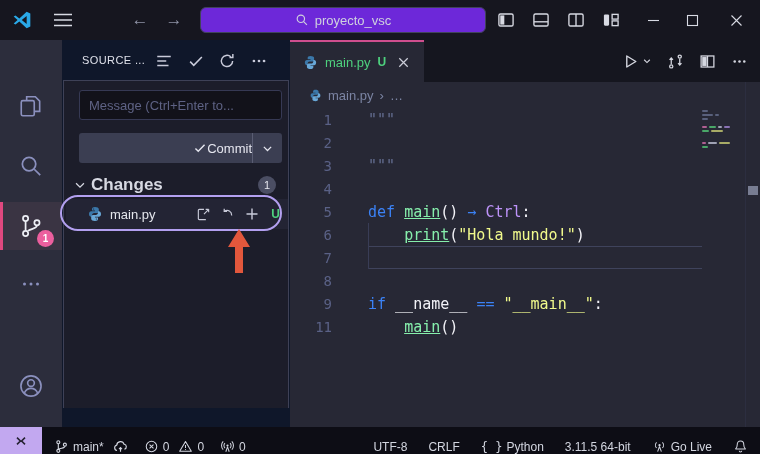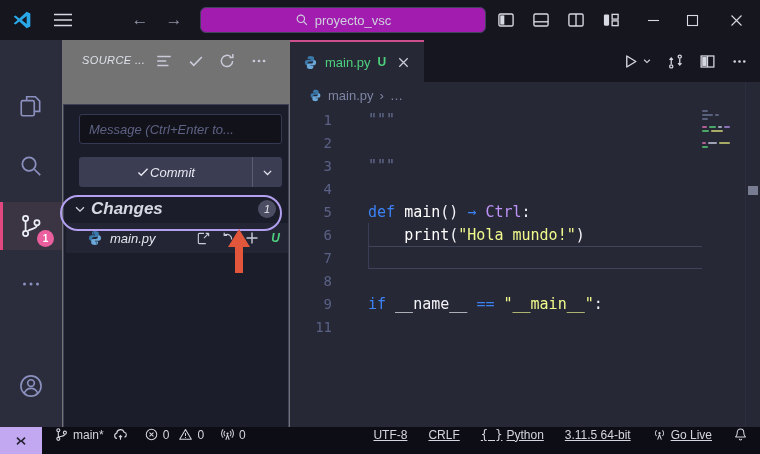--- a/index.html
+++ b/index.html
@@ -7,50 +7,50 @@
     font-family:"Liberation Sans","DejaVu Sans",sans-serif; }
   .app { position:relative; width:760px; height:454px; background:#272835; }
 
   
   .titlebar { position:absolute; left:0; top:0; width:760px; height:40px; background:#16161f; z-index:5; }
   .tb-logo { position:absolute; left:12px; top:10px; width:20px; height:20px; }
   .tb-menu { position:absolute; left:52px; top:10px; width:22px; height:20px; color:#d8dae3; }
   .tb-nav { position:absolute; top:0; height:40px; width:28px; display:flex; align-items:center; justify-content:center;
     color:#8f93a6; font-size:17px; }
   .tb-back { left:126px; } .tb-fwd { left:160px; }
-  .tb-search { position:absolute; left:200px; top:7px; width:286px; height:26px; background:#a21caf;
+  .tb-search { position:absolute; left:200px; top:7px; width:286px; height:26px; background:#6d28d9;
     border:1px solid #41435a; border-radius:6px; display:flex; align-items:center; justify-content:center;
     gap:6px; color:#cfd1de; font-size:13px; }
   .tb-layouts { position:absolute; left:497px; top:0; height:40px; display:flex; align-items:center; gap:17px; color:#d8dae3; }
   .tb-win { position:absolute; top:0; height:40px; width:32px; display:flex; align-items:center; justify-content:center; color:#d8dae3; }
   .tb-min { left:637px; } .tb-max { left:676px; } .tb-close { left:720px; }
 
   
   .activitybar { position:absolute; left:0; top:40px; width:62px; height:387px; background:#2c2d3c; z-index:4; }
   .ab-item { position:absolute; left:0; width:62px; height:48px; display:flex; align-items:center; justify-content:center;
     color:#8b90be; }
   .ab-files { top:42px; } .ab-search { top:102px; }
   .ab-scm { top:162px; color:#eceef5; background:#3a3443; }
   .ab-scm::before { content:''; position:absolute; left:0; top:0; width:3px; height:48px; background:#e0487f; }
   .ab-more { top:220px; } .ab-account { top:322px; } .ab-gear { top:378px; }
   .ab-badge { position:absolute; right:8px; bottom:3px; min-width:17px; height:17px; border-radius:50%;
     background:#ec5f9e; color:#fff; font-size:10px; font-weight:bold; display:flex; align-items:center; justify-content:center; }
 
   
-  .sidebar { position:absolute; left:62px; top:40px; width:228px; height:387px; background:#737373; z-index:3;font-style:italic; }
+  .sidebar { position:absolute; left:62px; top:40px; width:228px; height:387px; background:#0f172a; z-index:3; }
   .sb-header { position:absolute; left:0; top:0; width:228px; height:40px; display:flex; align-items:center; }
   .sb-title { position:absolute; left:20px; font-size:11px; color:#dfe1ea; letter-spacing:.4px; }
   .sb-hicon { position:absolute; top:12px; width:18px; height:18px; color:#c9cbda; }
   .sb-ic1 { left:93px; } .sb-ic2 { left:125px; } .sb-ic3 { left:156px; } .sb-ic4 { left:188px; }
-  .sb-panel { position:absolute; left:1px; top:40px; width:226px; height:328px; background:#1c1d2a; border:1px solid #3e4157; border-bottom:none;margin-top:24px; }
+  .sb-panel { position:absolute; left:1px; top:40px; width:226px; height:328px; background:#1c1d2a; border:1px solid #3e4157; border-bottom:none; }
   .sb-msg { position:absolute; left:15px; top:9px; width:203px; height:30px; background:#12121a; border:1px solid #363954;
     border-radius:3px; color:#5e6284; font-size:13px; padding:0 9px; display:flex; align-items:center; white-space:nowrap; overflow:hidden; }
   .sb-commit { position:absolute; left:15px; top:52px; width:203px; height:30px; background:#3b3e52; border-radius:3px;
     display:flex; align-items:center; color:#e6e7f0; font-size:13px; }
-  .sb-commit-main { flex:1; display:flex; align-items:center; justify-content:center; }
+  .sb-commit-main { flex:1; display:flex; align-items:center; justify-content:flex-end; }
   .sb-commit-dd { width:30px; height:30px; border-left:1px solid #5a5d73; display:flex; align-items:center; justify-content:center; }
   .sb-changes { position:absolute; left:0; top:91px; width:224px; height:26px; display:flex; align-items:center; color:#d7d9e2; }
   .sb-chev { margin-left:9px; width:14px; height:14px; }
   .sb-changes-label { margin-left:4px; font-size:17px; font-weight:bold; }
   .sb-count { position:absolute; right:12px; width:18px; height:18px; border-radius:50%; background:#4b4e63; color:#e6e7ee;
     font-size:11px; display:flex; align-items:center; justify-content:center; }
   .sb-filerow { position:absolute; left:2px; top:118px; width:222px; height:30px; display:flex; align-items:center; background:#232434; }
   .sb-fileicon { margin-left:21px; width:16px; height:16px; }
   .sb-filename { margin-left:7px; font-size:13px; color:#e4e6ec; }
   .sb-factions { position:absolute; right:8px; display:flex; align-items:center; gap:9px; color:#c9cbda; }
@@ -68,37 +68,37 @@
   .ed-run { display:flex; align-items:center; gap:3px; }
   .breadcrumbs { position:absolute; left:0; top:42px; width:470px; height:26px; display:flex; align-items:center;
     gap:6px; padding-left:19px; color:#7b84a3; font-size:13px; }
   .code { position:absolute; left:0; top:68px; width:470px; height:319px; font-family:"DejaVu Sans Mono","Liberation Mono",monospace; }
   .line { position:relative; display:flex; height:23px; align-items:center; }
   .ln { width:42px; text-align:right; font-size:14px; color:#5a6186; flex:none; }
   .lt { margin-left:36px; font-size:15px; white-space:pre; }
   .line.current::before { content:''; position:absolute; left:78px; width:334px; top:0; bottom:0;
     border-top:1px solid #3f435c; border-bottom:1px solid #3f435c; }
   .indent-guide { position:absolute; left:78px; top:115px; width:1px; height:46px; background:#393d56; }
-  .tok-kw { color:#3b82f6; } .tok-fn { color:#ffffff; } .tok-str { color:#f1fa8c; }
+  .tok-kw { color:#3b82f6; } .tok-fn { color:#86efac;text-decoration:underline; } .tok-str { color:#f1fa8c; }
   .tok-type { color:#bd93f9; } .tok-pun { color:#f2f2f7; } .tok-doc { color:#646e91; } .tok-ws { color:#454a61; }
   .minimap { position:absolute; right:20px; top:70px; width:38px; }
   .mm-row { height:2px; margin-bottom:2px; display:flex; gap:2px; }
   .mm { height:2px; display:inline-block; border-radius:1px; }
   .mm-bg-doc { background:#59607c; } .mm-bg-kw { background:#b05f92; } .mm-bg-fn { background:#4aa768; }
   .mm-bg-str { background:#a8ab66; } .mm-bg-type { background:#8a72b5; } .mm-bg-pun { background:#9fa2b4; }
   .sb-sep { position:absolute; right:14px; top:42px; bottom:0; width:0; border-left:1px solid #2c2e40; }
   .scroll-thumb { position:absolute; right:2px; top:146px; width:10px; height:9px; background:#787d92; }
 
   
   .statusbar { position:absolute; left:0; top:427px; width:760px; height:27px; background:#0d0d15; color:#d3d6e0;
-    font-size:12px; display:flex; align-items:flex-start; z-index:6; }
+    font-size:12px; display:flex; align-items:flex-end; z-index:6; }
   .st-remote { width:42px; height:27px; background:#c2a8f0; color:#262233; display:flex; align-items:center; justify-content:center; flex:none; }
   .st-item { display:flex; align-items:center; gap:4px; white-space:nowrap; }
   .st-left { display:flex; align-items:center; gap:16px; margin-left:12px; }
-  .st-right { margin-left:auto; display:flex; align-items:center; gap:21px; margin-right:12px;text-decoration:underline; }
+  .st-right { margin-left:auto; display:flex; align-items:center; gap:21px; margin-right:12px; }
   .st-icon { width:15px; height:15px; display:inline-block; }
   .st-braces { font-family:"DejaVu Sans Mono",monospace; font-size:12px; }
 
   
   .anno-ellipse { position:absolute; left:60px; top:195px; width:222px; height:36px; border:2.5px solid #b3a0f0;
     border-radius:18px; z-index:8; pointer-events:none; }
   .anno-arrow { position:absolute; left:224px; top:228px; width:30px; height:46px; z-index:8; pointer-events:none; }
 
   svg { display:block; }
 </style>
@@ -351,20 +351,21 @@
           <div class="line">
             <span class="ln">8</span>
             <span class="lt"></span>
           </div>
           <div class="line">
             <span class="ln">9</span>
             <span class="lt"><span class="tok-kw">if</span><span class="tok-pun"> </span><span class="tok-pun">__name__</span><span class="tok-pun"> </span><span class="tok-kw">==</span><span class="tok-pun"> </span><span class="tok-str">"__main__"</span><span class="tok-pun">:</span></span>
           </div>
           <div class="line">
             <span class="ln">11</span>
+            <span class="lt"><span class="tok-pun">    </span><span class="tok-fn">main</span><span class="tok-pun">()</span></span>
           </div>
         </div>
       <div class="indent-guide"></div>
     </div>
 
     <div class="minimap">
         <div class="mm-row">
           <span class="mm mm-bg-doc" style="width: 6px;"></span>
         </div>
         <div class="mm-row">

